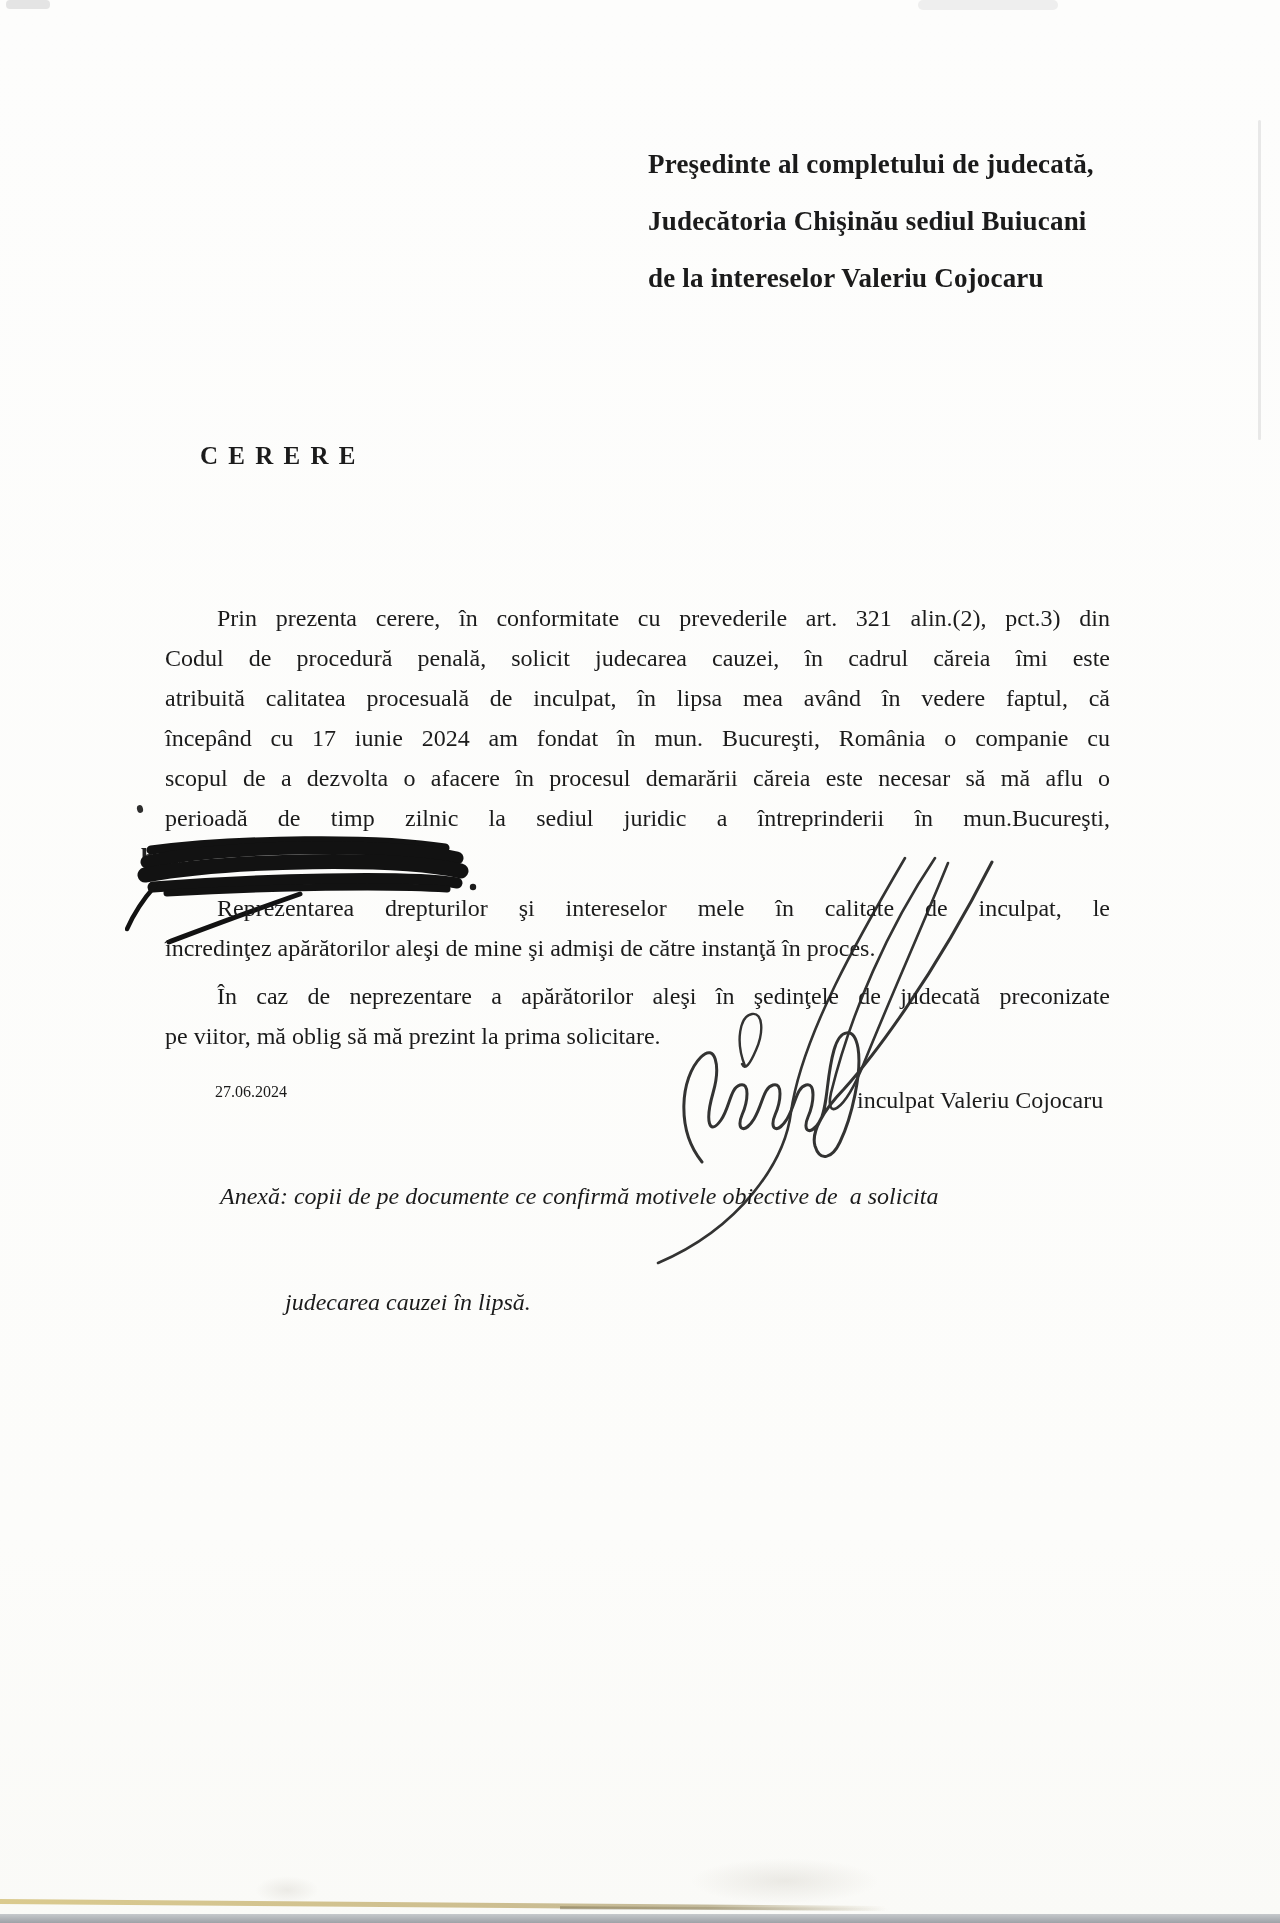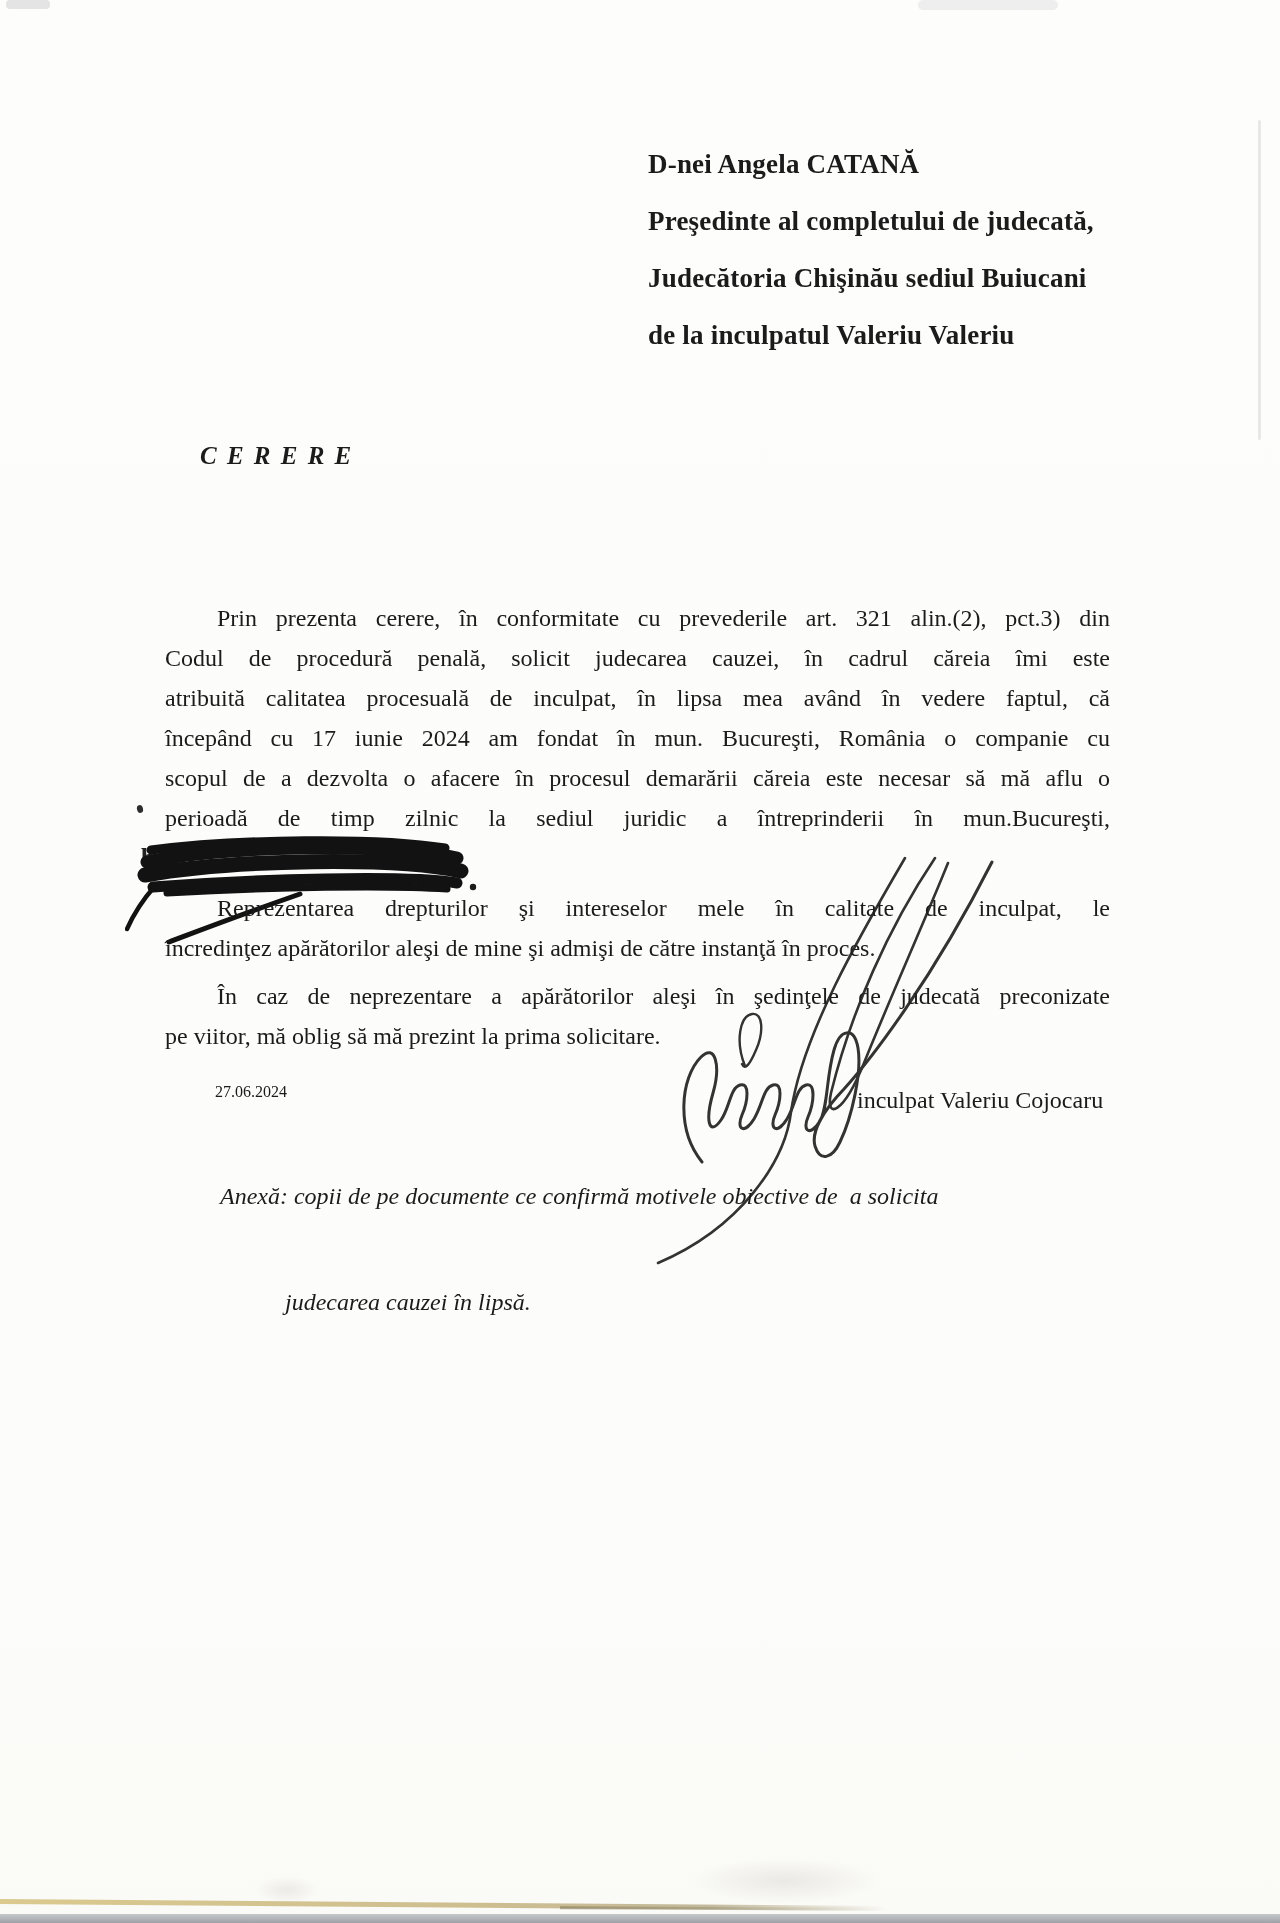--- a/index.html
+++ b/index.html
@@ -11,21 +11,21 @@
   }
   
   .recipient {
     position:absolute; left:648px; top:136px;
     font-weight:700; font-size:27px; line-height:57px; letter-spacing:.2px;
     white-space:nowrap;
   }
   
   .doc-title {
     position:absolute; left:200px; top:442px;
-    font-weight:700; font-size:25px; letter-spacing:2px; white-space:pre;font-style:italic;
+    font-weight:700; font-size:25px; letter-spacing:2px; white-space:pre;
   }
   
   .para { position:absolute; left:165px; width:945px; font-size:24px; }
   #para1 { top:598px; }
   #para2 { top:888px; }
   #para3 { top:976px; }
   .line { height:40px; line-height:40px; }
   .jfull { text-align:justify; text-align-last:justify; }
   .indent { padding-left:52px; }
   .date {
@@ -75,24 +75,23 @@
 </head>
 <body>
 
 <div class="page">
 
   <div class="speck1"></div>
   <div class="speck2"></div>
   <div class="right-streak"></div>
 
   <div class="recipient">
-    <div class="rline">D-nei Angela CATANĂ</div>
     <div class="rline">Preşedinte al completului de judecată,</div>
     <div class="rline">Judecătoria Chişinău sediul Buiucani</div>
-    <div class="rline">de la inculpatul Valeriu Valeriu</div>
+    <div class="rline">de la intereselor Valeriu Cojocaru</div>
   </div>
 
   <div class="doc-title">C E R E R E</div>
 
   <div class="para" id="para1">
     <div class="line jfull indent">Prin prezenta cerere, în conformitate cu prevederile art. 321 alin.(2), pct.3) din</div>
     <div class="line jfull">Codul de procedură penală, solicit judecarea cauzei, în cadrul căreia îmi este</div>
     <div class="line jfull">atribuită calitatea procesuală de inculpat, în lipsa mea având în vedere faptul, că</div>
     <div class="line jfull">începând cu 17 iunie 2024 am fondat în mun. Bucureşti, România o companie cu</div>
     <div class="line jfull">scopul de a dezvolta o afacere în procesul demarării căreia este necesar să mă aflu o</div>

